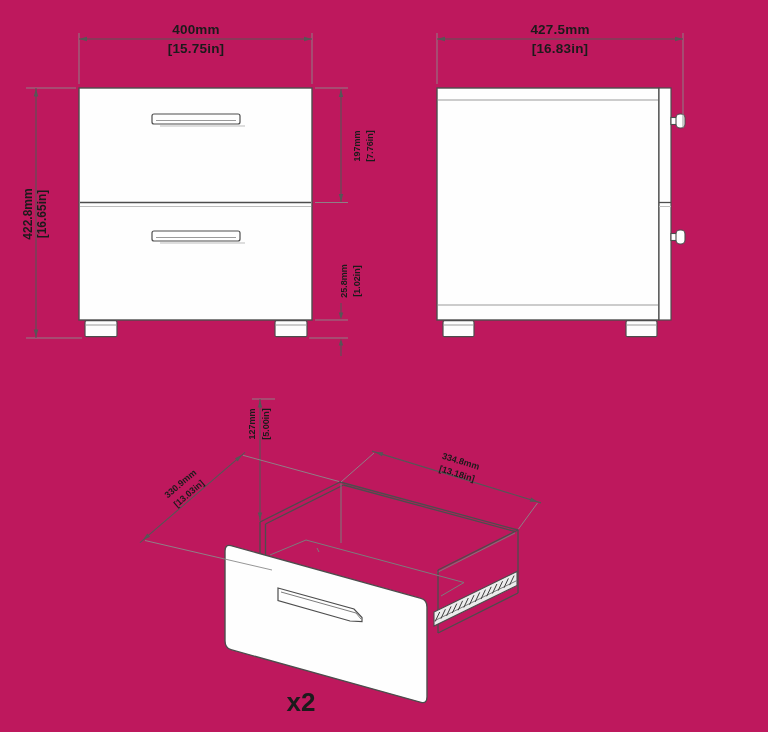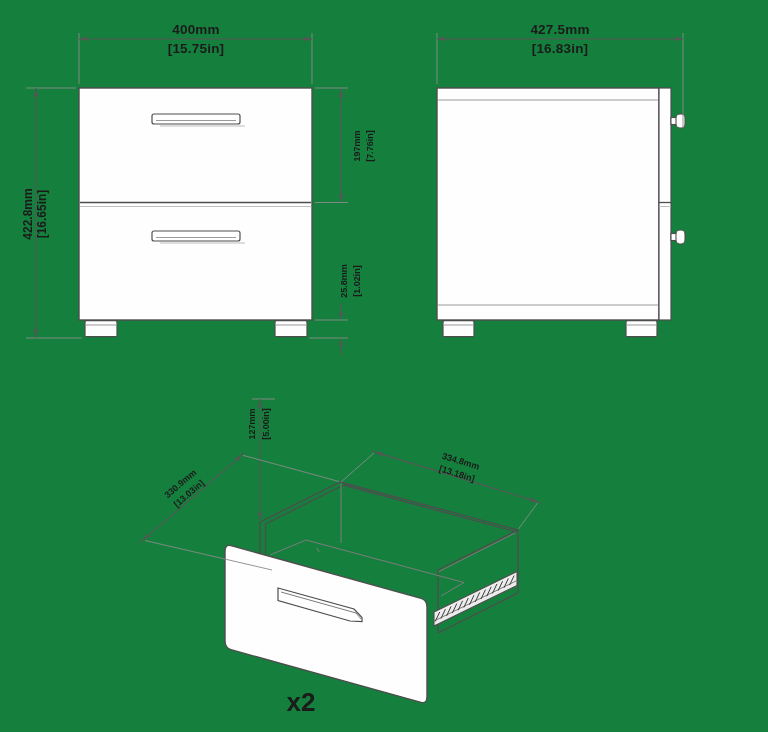--- a/index.html
+++ b/index.html
@@ -1,16 +1,16 @@
 <!DOCTYPE html>
 <html><head>
 <meta charset="utf-8">
 <style>
   html,body{margin:0;padding:0;background:#ffffff;}
-  .page{width:768px;height:732px;position:relative;background:#15803d;overflow:hidden;}
+  .page{width:768px;height:732px;position:relative;background:#be185d;overflow:hidden;}
   svg{display:block;}
   text{font-family:"Liberation Sans","DejaVu Sans",sans-serif;font-weight:bold;fill:#1b1b1b;}
   .dim-big{font-size:13.5px;letter-spacing:.2px;}
   .dim-mid{font-size:12px;}
   .dim-small{font-size:9px;}
   .qty{font-size:26px;}
   .outline{stroke:#4d4d4d;stroke-width:1.4;fill:#fefefe;}
   .edge{stroke:#4d4d4d;stroke-width:1.3;fill:none;}
   .edge-thin{stroke:#7c7c7c;stroke-width:1;fill:none;}
   .inner{stroke:#9a9a9a;stroke-width:1;fill:none;}

